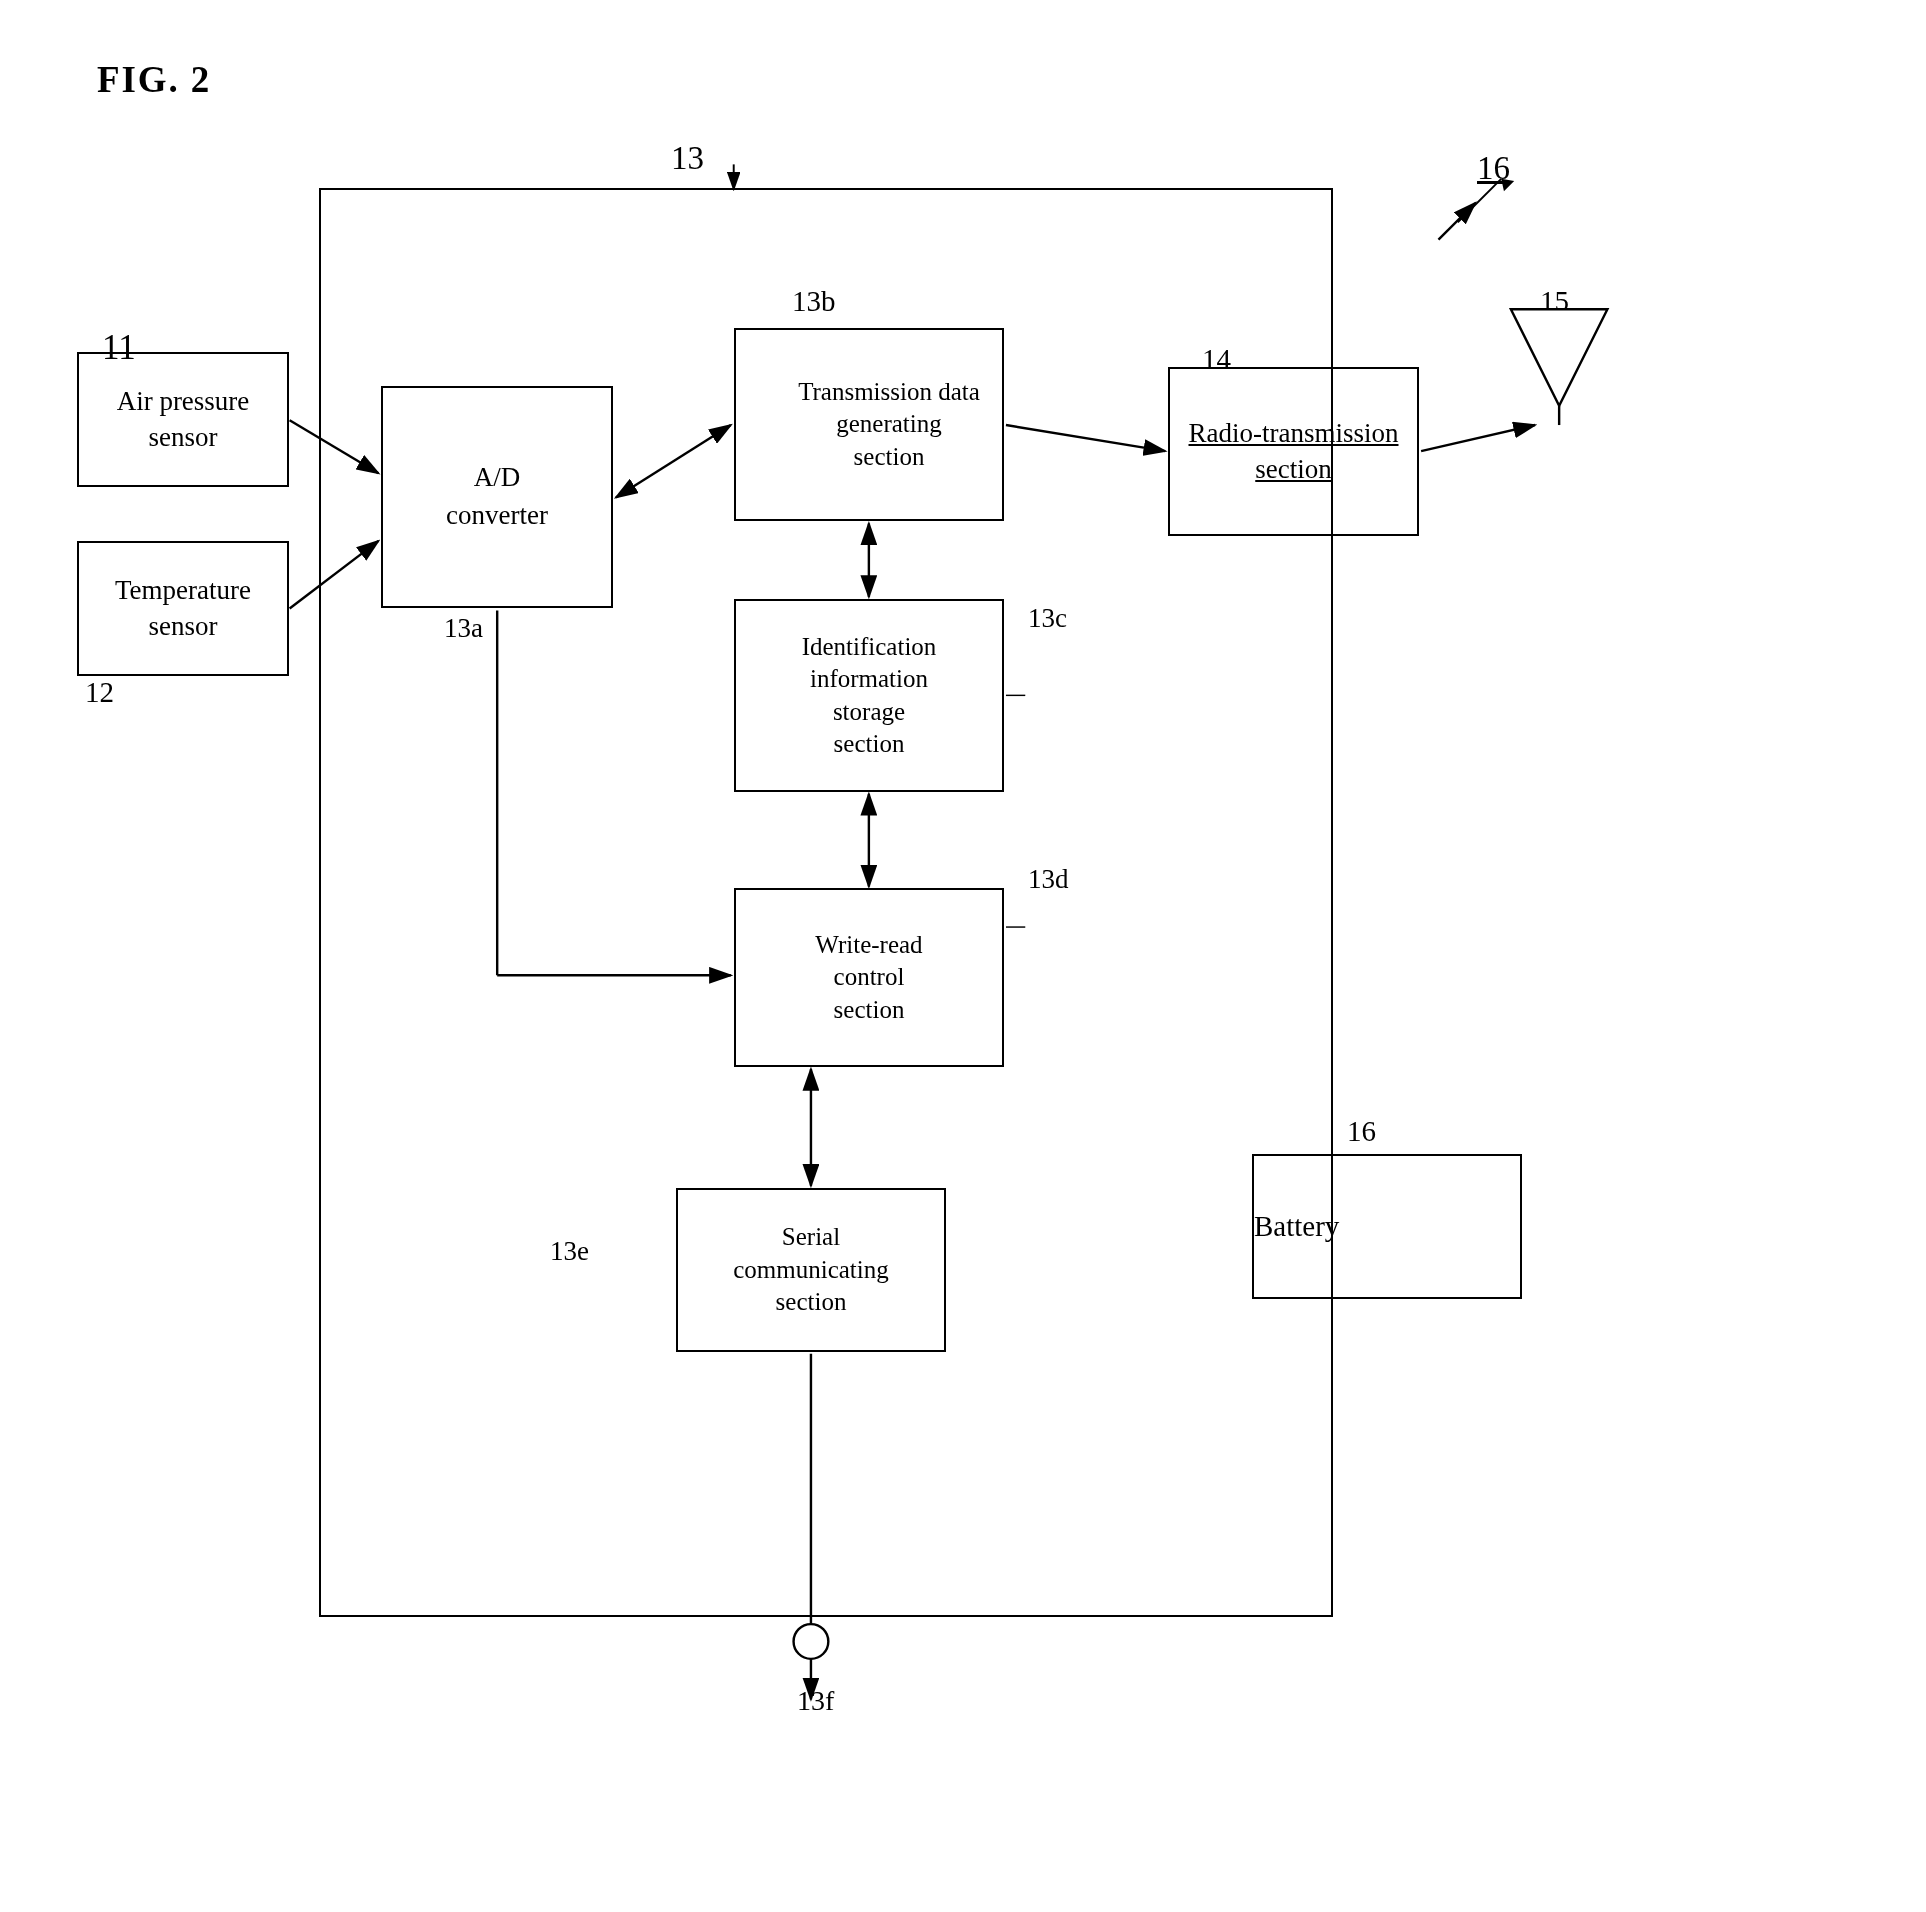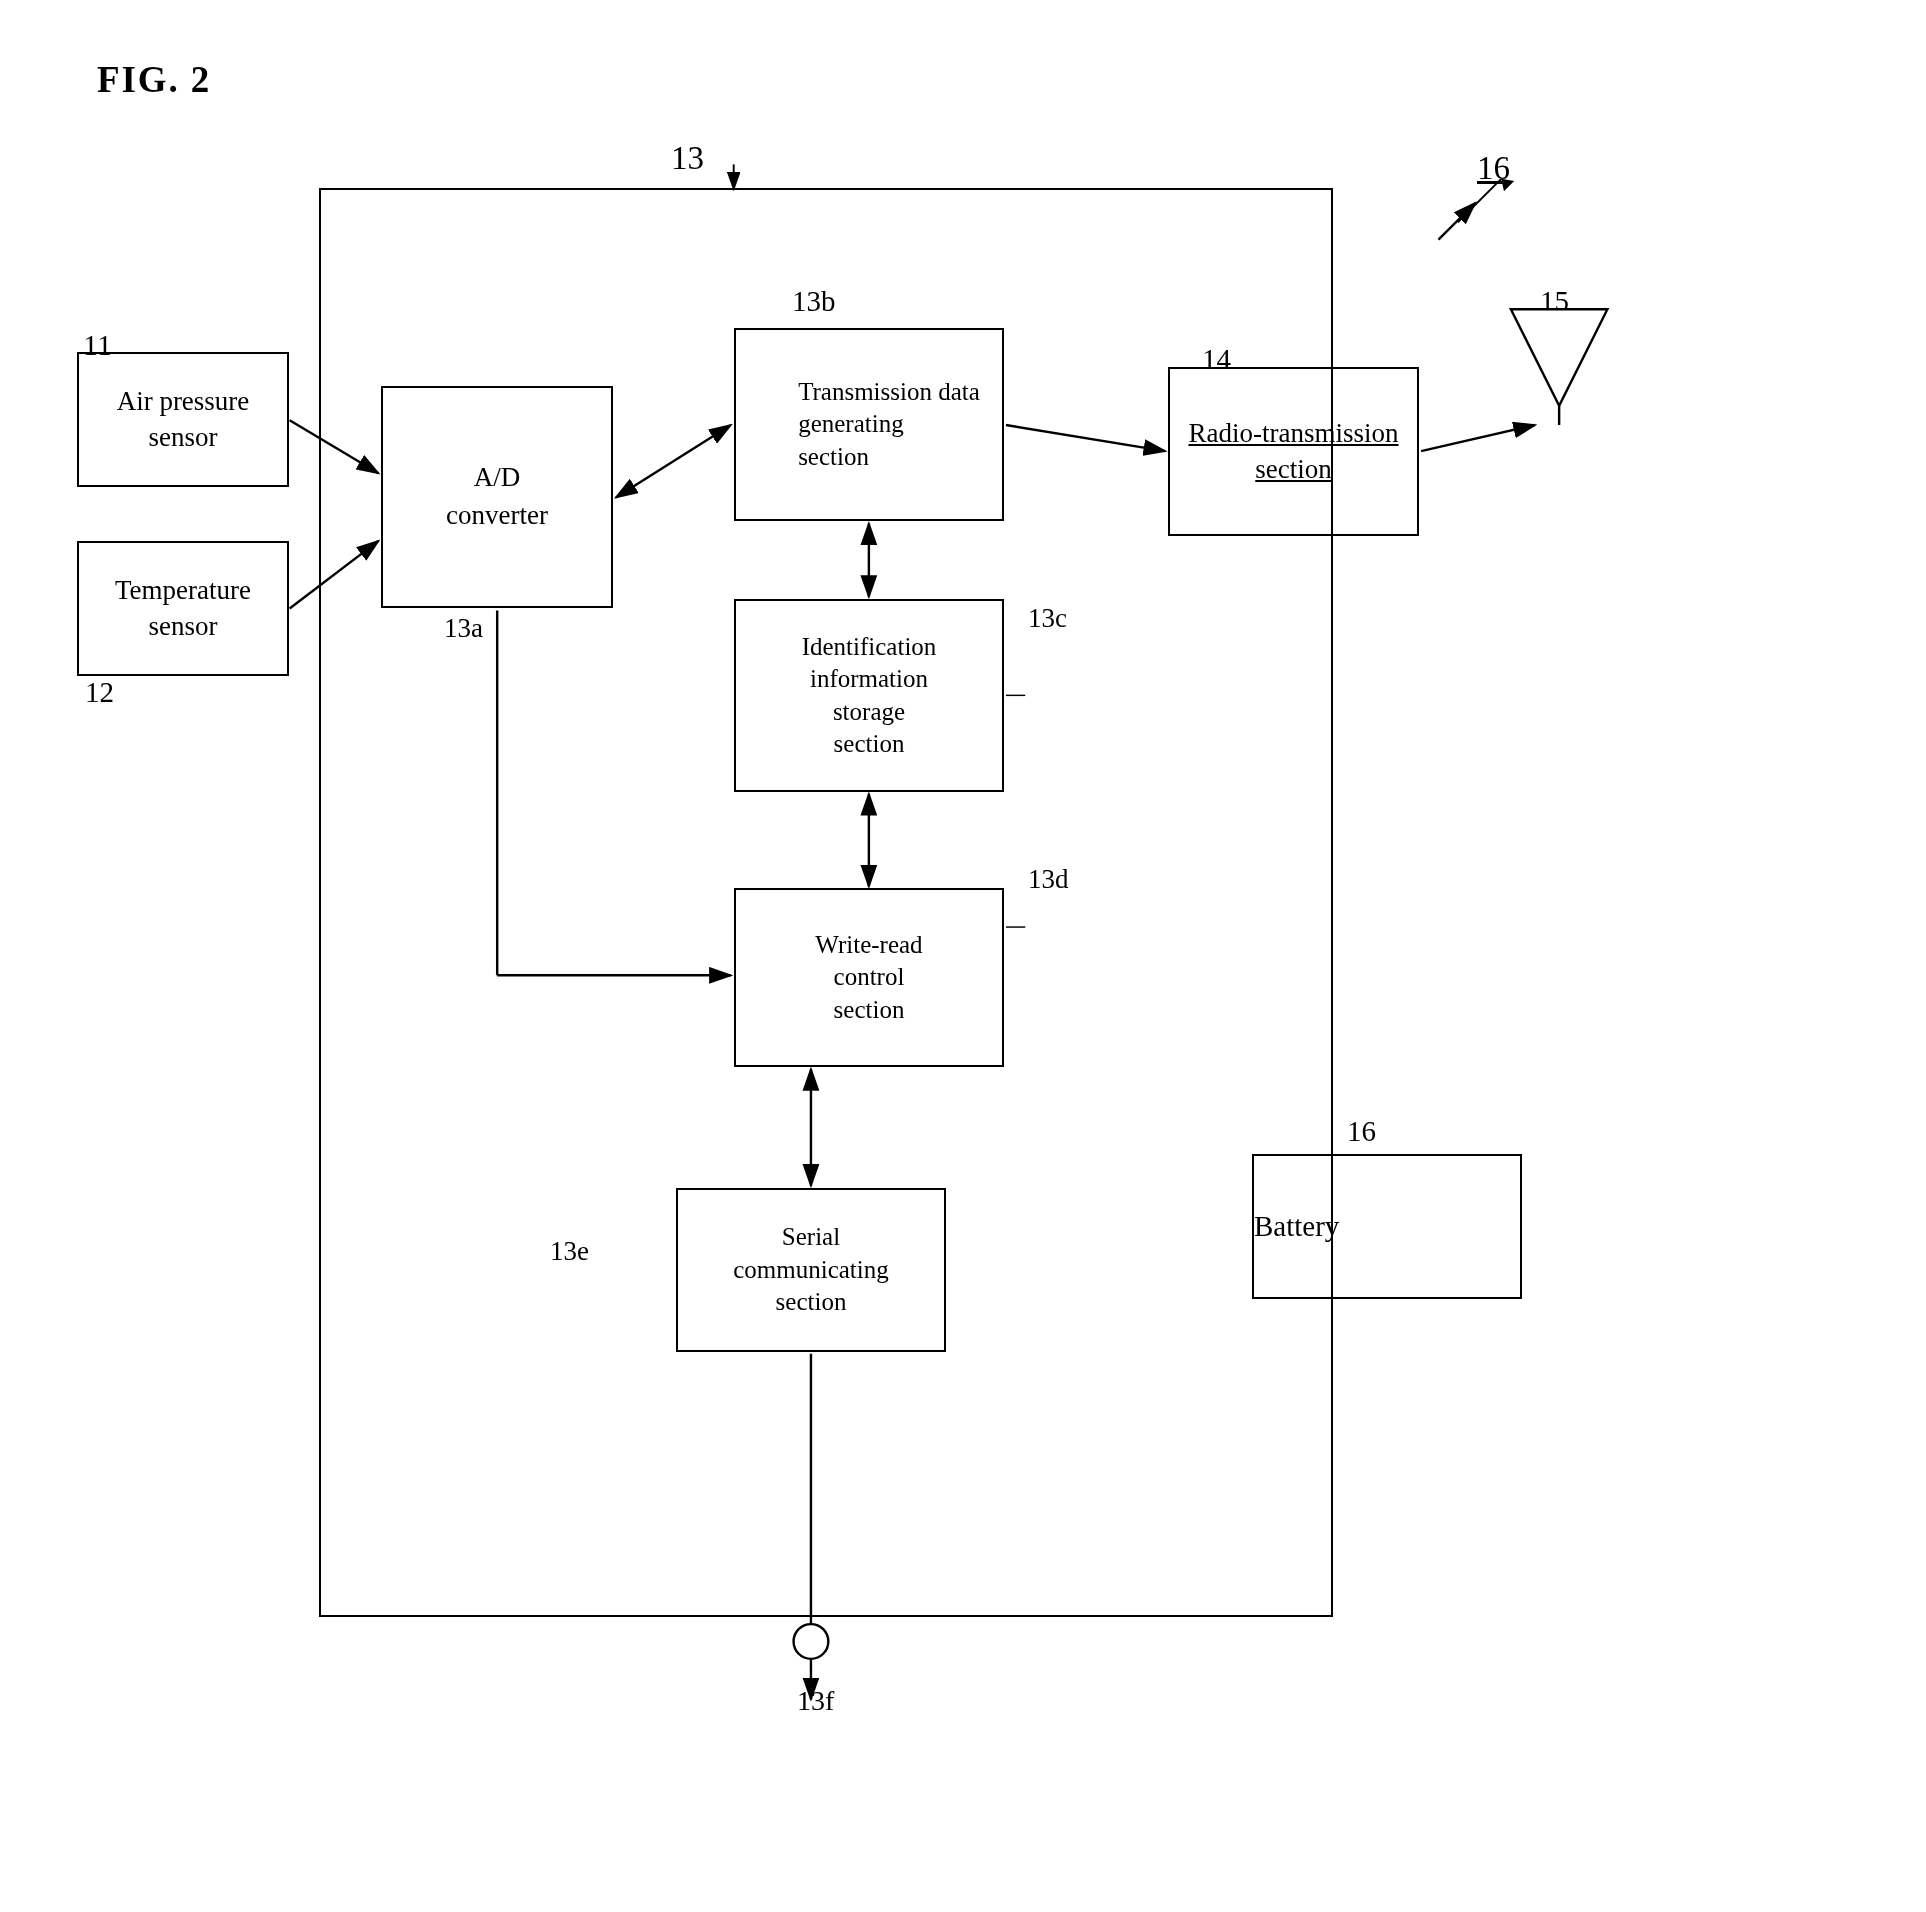--- a/index.html
+++ b/index.html
@@ -94,22 +94,22 @@
       justify-content: center;
       text-align: center;
       font-size: 27px;
       line-height: 1.3;
     }
 
     
     .label-11 {
       position: absolute;
       top: 328px;
-      left: 83px;
-      font-size: 30px;
+      left: 102px;
+      font-size: 35px;
       text-align: right;
     }
 
     
     .label-12 {
       position: absolute;
       top: 676px;
       left: 85px;
       font-size: 29px;
     }
@@ -142,21 +142,21 @@
     .box-trans-data {
       position: absolute;
       top: 328px;
       left: 734px;
       width: 270px;
       height: 193px;
       border: 2.9px solid #000;
       display: flex;
       align-items: center;
       justify-content: center;
-      text-align: left;
+      text-align: center;
       font-size: 25px;
       line-height: 1.3;
       padding-left: 40px;
     }
 
     
     .label-13b {
       position: absolute;
       top: 285px;
       left: 792px;

